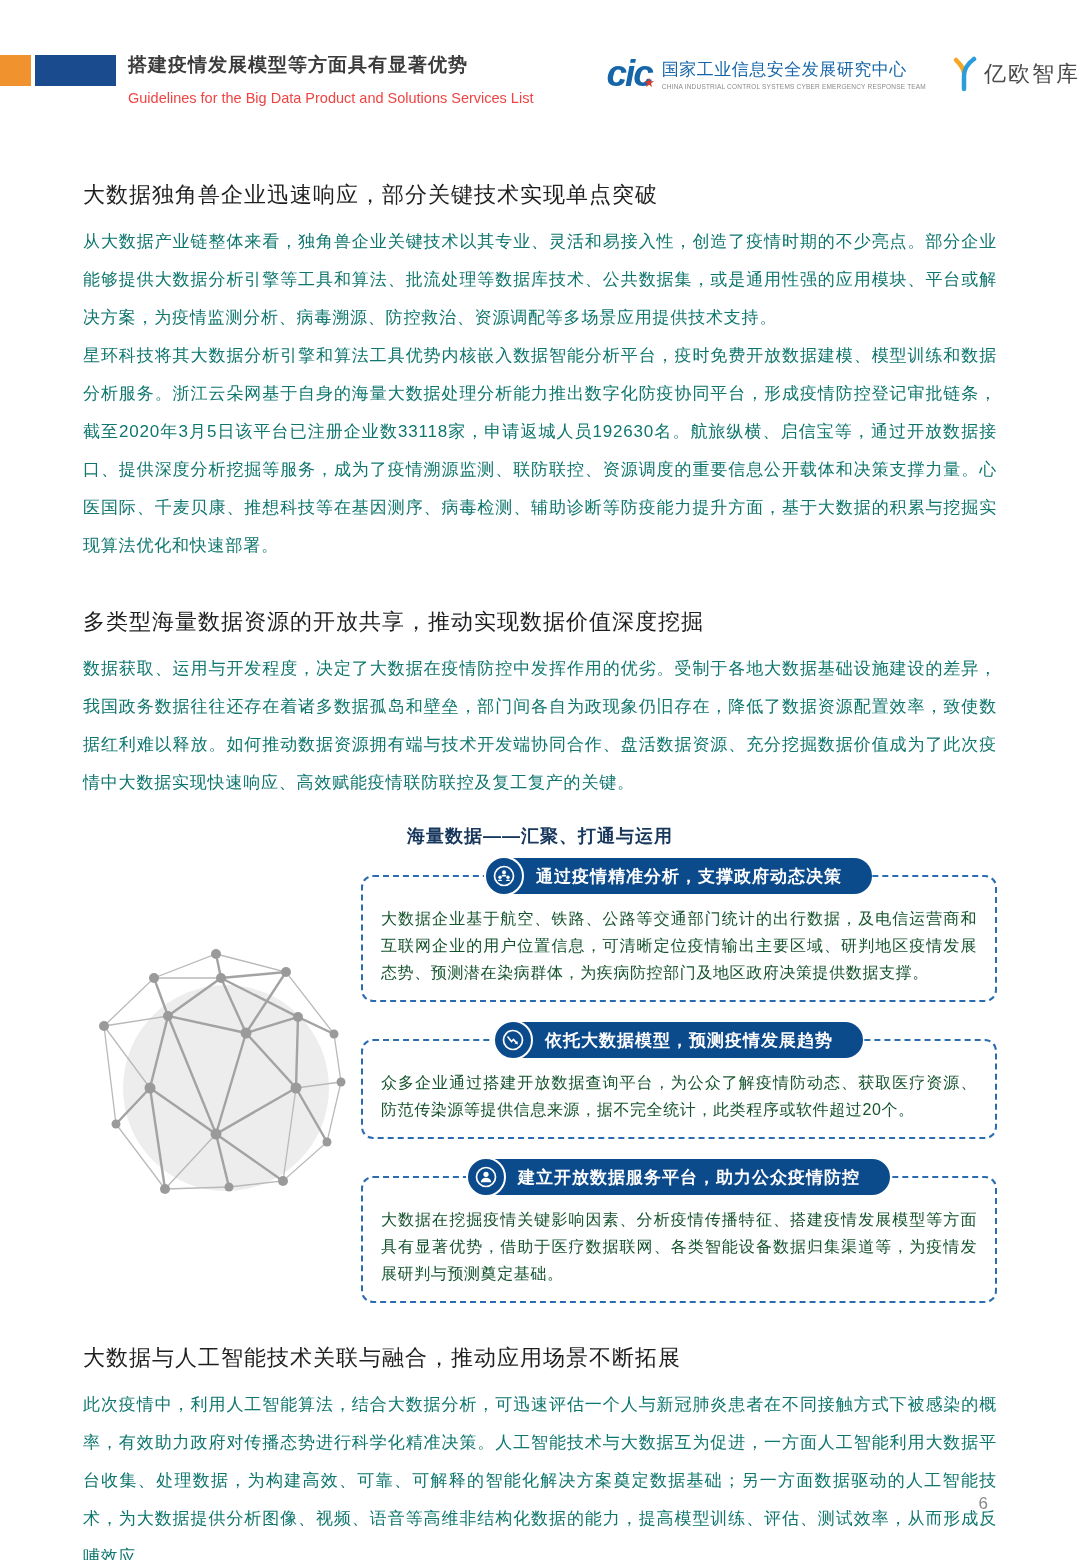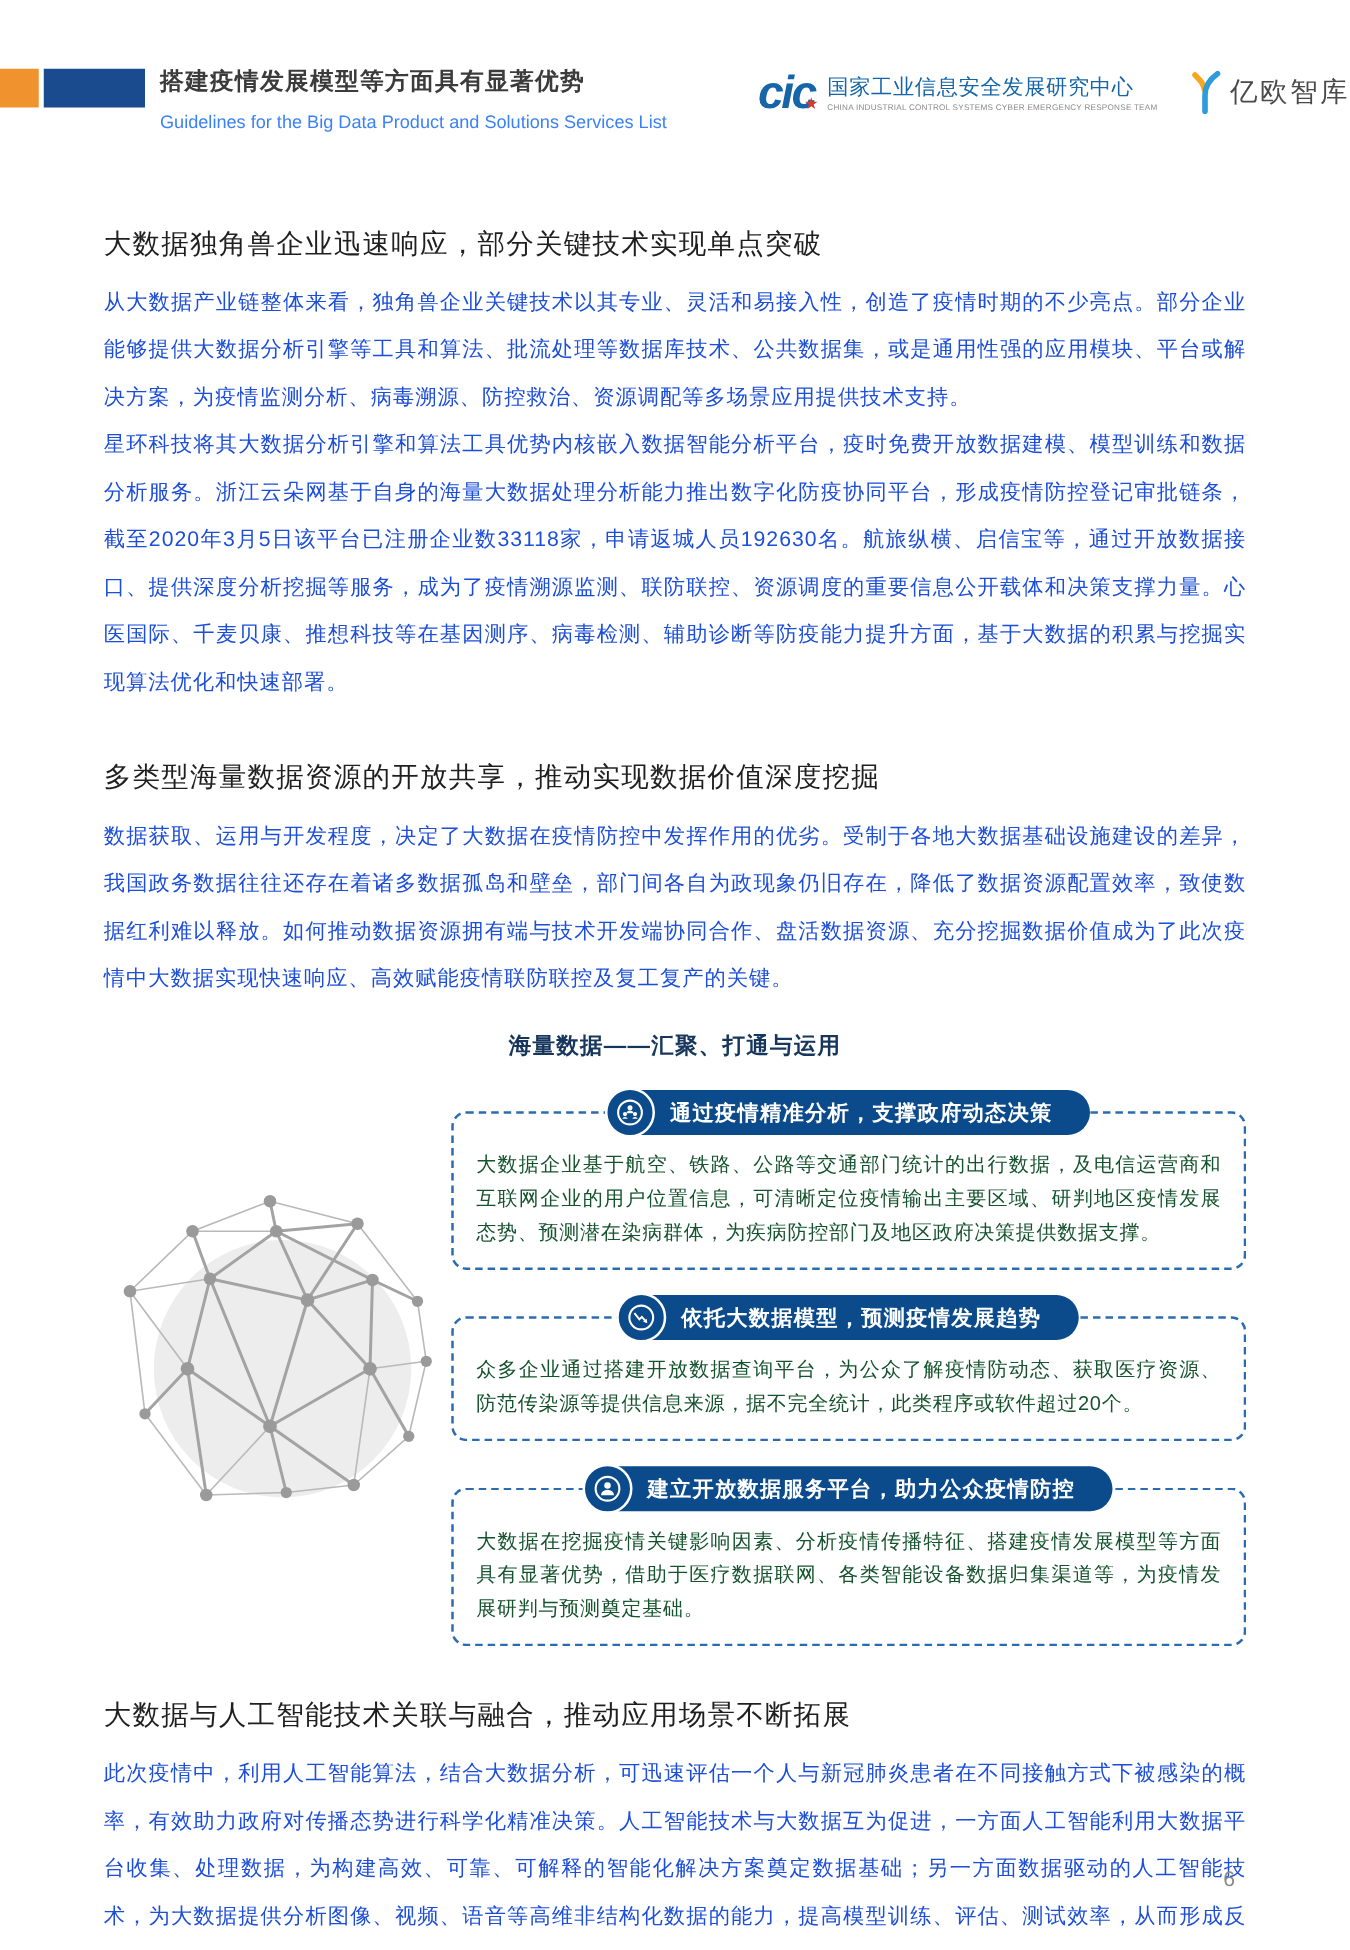--- a/index.html
+++ b/index.html
@@ -9,53 +9,53 @@
     background:#ffffff; overflow:hidden;
     font-family:"Liberation Sans","DejaVu Sans",sans-serif;
     color:#404040;
   }
   
   .header { position:relative; height:72px; margin-top:52px; }
   .hd-block-orange { position:absolute; left:0; top:3px; width:31px; height:31px; background:#F0932F; }
   .hd-block-blue   { position:absolute; left:35px; top:3px; width:81px; height:31px; background:#1B4B8F; }
   .hd-titles { position:absolute; left:128px; top:0; }
   .hd-title-zh { font-size:19px; font-weight:bold; color:#3B3B3B; letter-spacing:1px; }
-  .hd-title-en { font-size:14.5px; color:#3b82f6; margin-top:12px; }
+  .hd-title-en { font-size:14.5px; color:#ef4444; margin-top:12px; }
   .hd-logos { position:absolute; right:0; top:4px; display:flex; align-items:center; gap:26px; }
   .cic-logo { display:flex; align-items:center; gap:10px; }
   .cic-mark { position:relative; font-size:37px; font-weight:bold; color:#1565A8; letter-spacing:-2px; line-height:34px; font-style:italic; }
   .cic-star { position:absolute; right:-1px; top:9px; font-size:13px; color:#D23B2F; font-style:normal; }
   .cic-names { display:flex; flex-direction:column; }
   .cic-zh { font-size:17px; font-weight:normal; color:#1565A8; letter-spacing:0.5px; }
   .cic-en { font-size:6.5px; color:#8A8A8A; margin-top:2px; letter-spacing:0.2px; }
   .eo-logo { display:flex; align-items:center; gap:6px; }
   .eo-name { font-size:22px; color:#4A4A4A; letter-spacing:2px; }
   
   .content { padding:0 83px; }
   .sec-heading {
     font-size:22px; font-weight:normal; color:#1F1F1F; letter-spacing:1px;
   }
   .sec1-heading { margin-top:56px; }
   .sec2-heading { margin-top:42px; }
   .sec3-heading { margin-top:40px; }
   .body-par {
-    margin-top:13px; font-size:17px; line-height:38px; color:#1d4ed8;
+    margin-top:13px; font-size:17px; line-height:38px; color:#0f766e;
     text-align:justify; letter-spacing:0.8px;
   }
   .body-par + .body-par { margin-top:0; }
   
   .figure-title {
     margin-top:22px; text-align:center; font-size:18px; font-weight:bold;
     color:#16365C; letter-spacing:1px;
   }
   .figure { display:flex; margin-top:10px; align-items:center; }
   .figure-left { flex:0 0 278px; display:flex; justify-content:center; }
   .figure-right { flex:1; }
   .info-group { position:relative; margin-top:20px; }
-  .info-group:first-child { margin-top:14px; }
+  .info-group:first-child { margin-top:0; }
   .pill {
     position:relative; z-index:2; margin:0 auto; width:max-content; max-width:92%;
     display:flex; align-items:center; height:36px;
     background:#0B4A8B; border-radius:20px; padding:0 30px 0 2px;
   }
   .pill-icon {
     flex:0 0 40px; width:40px; height:40px; margin:-2px 12px -2px -4px;
     background:#0B4A8B; border:2px solid #ffffff; border-radius:50%;
     display:flex; align-items:center; justify-content:center;
   }

